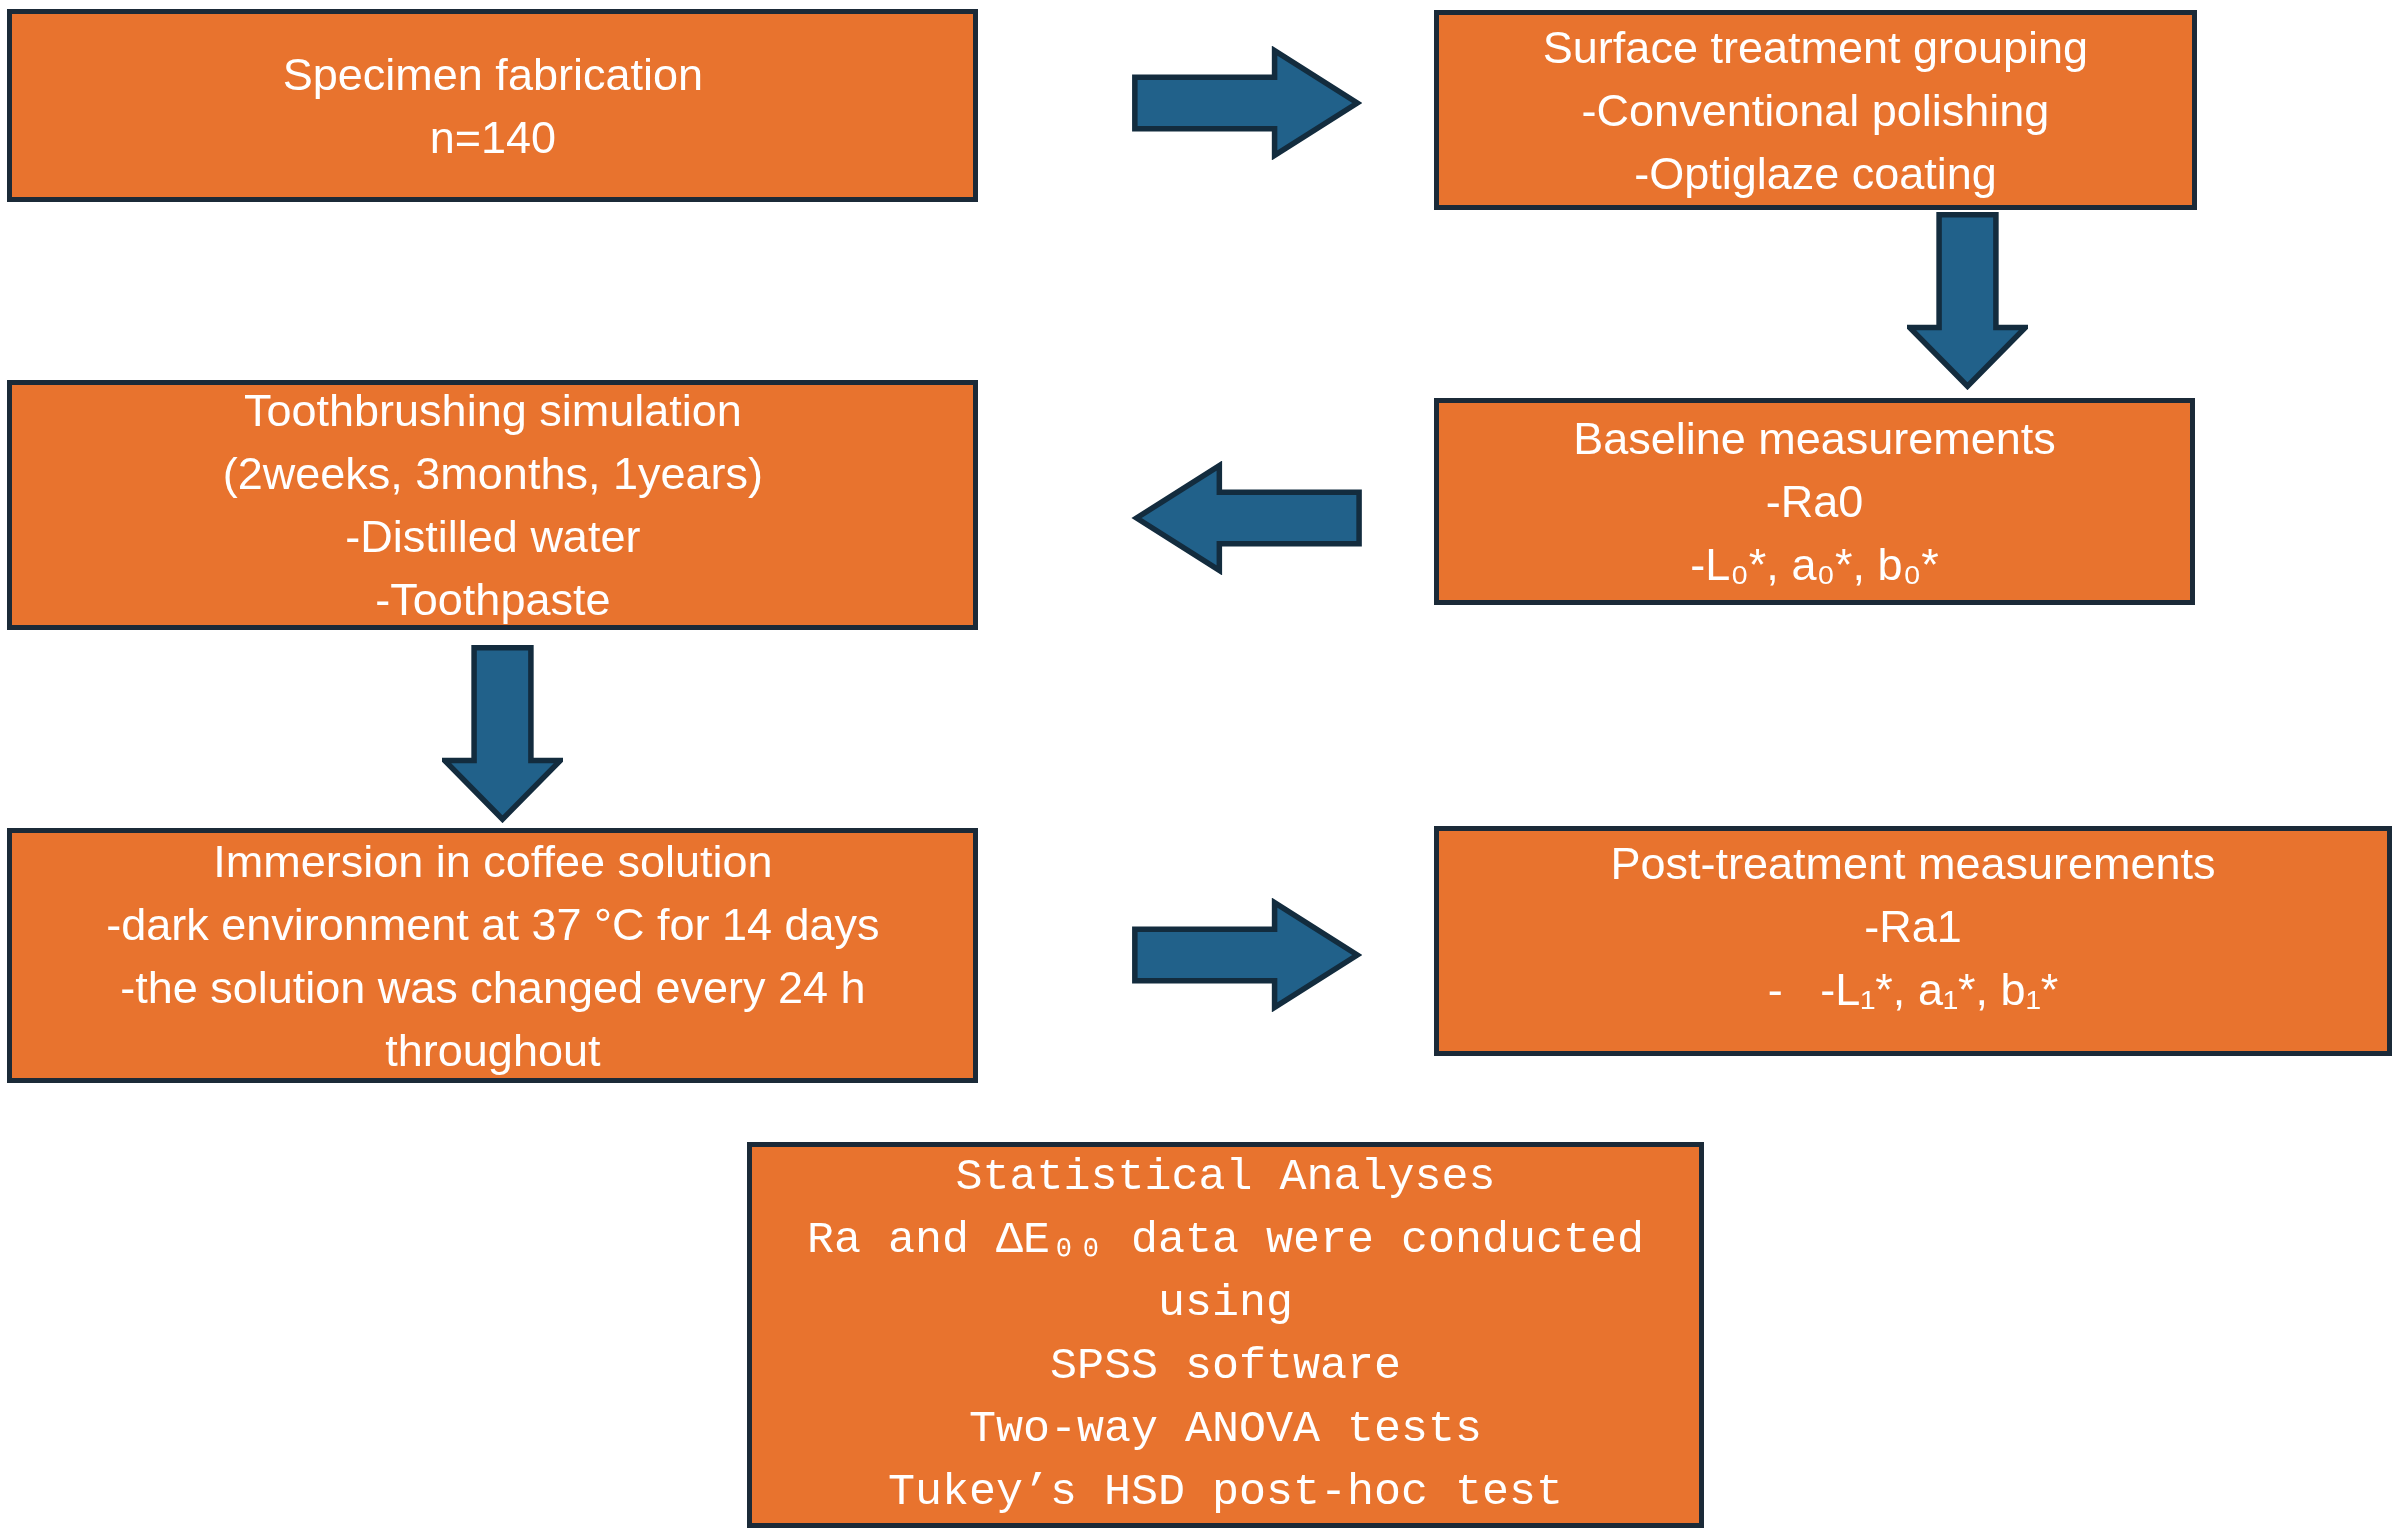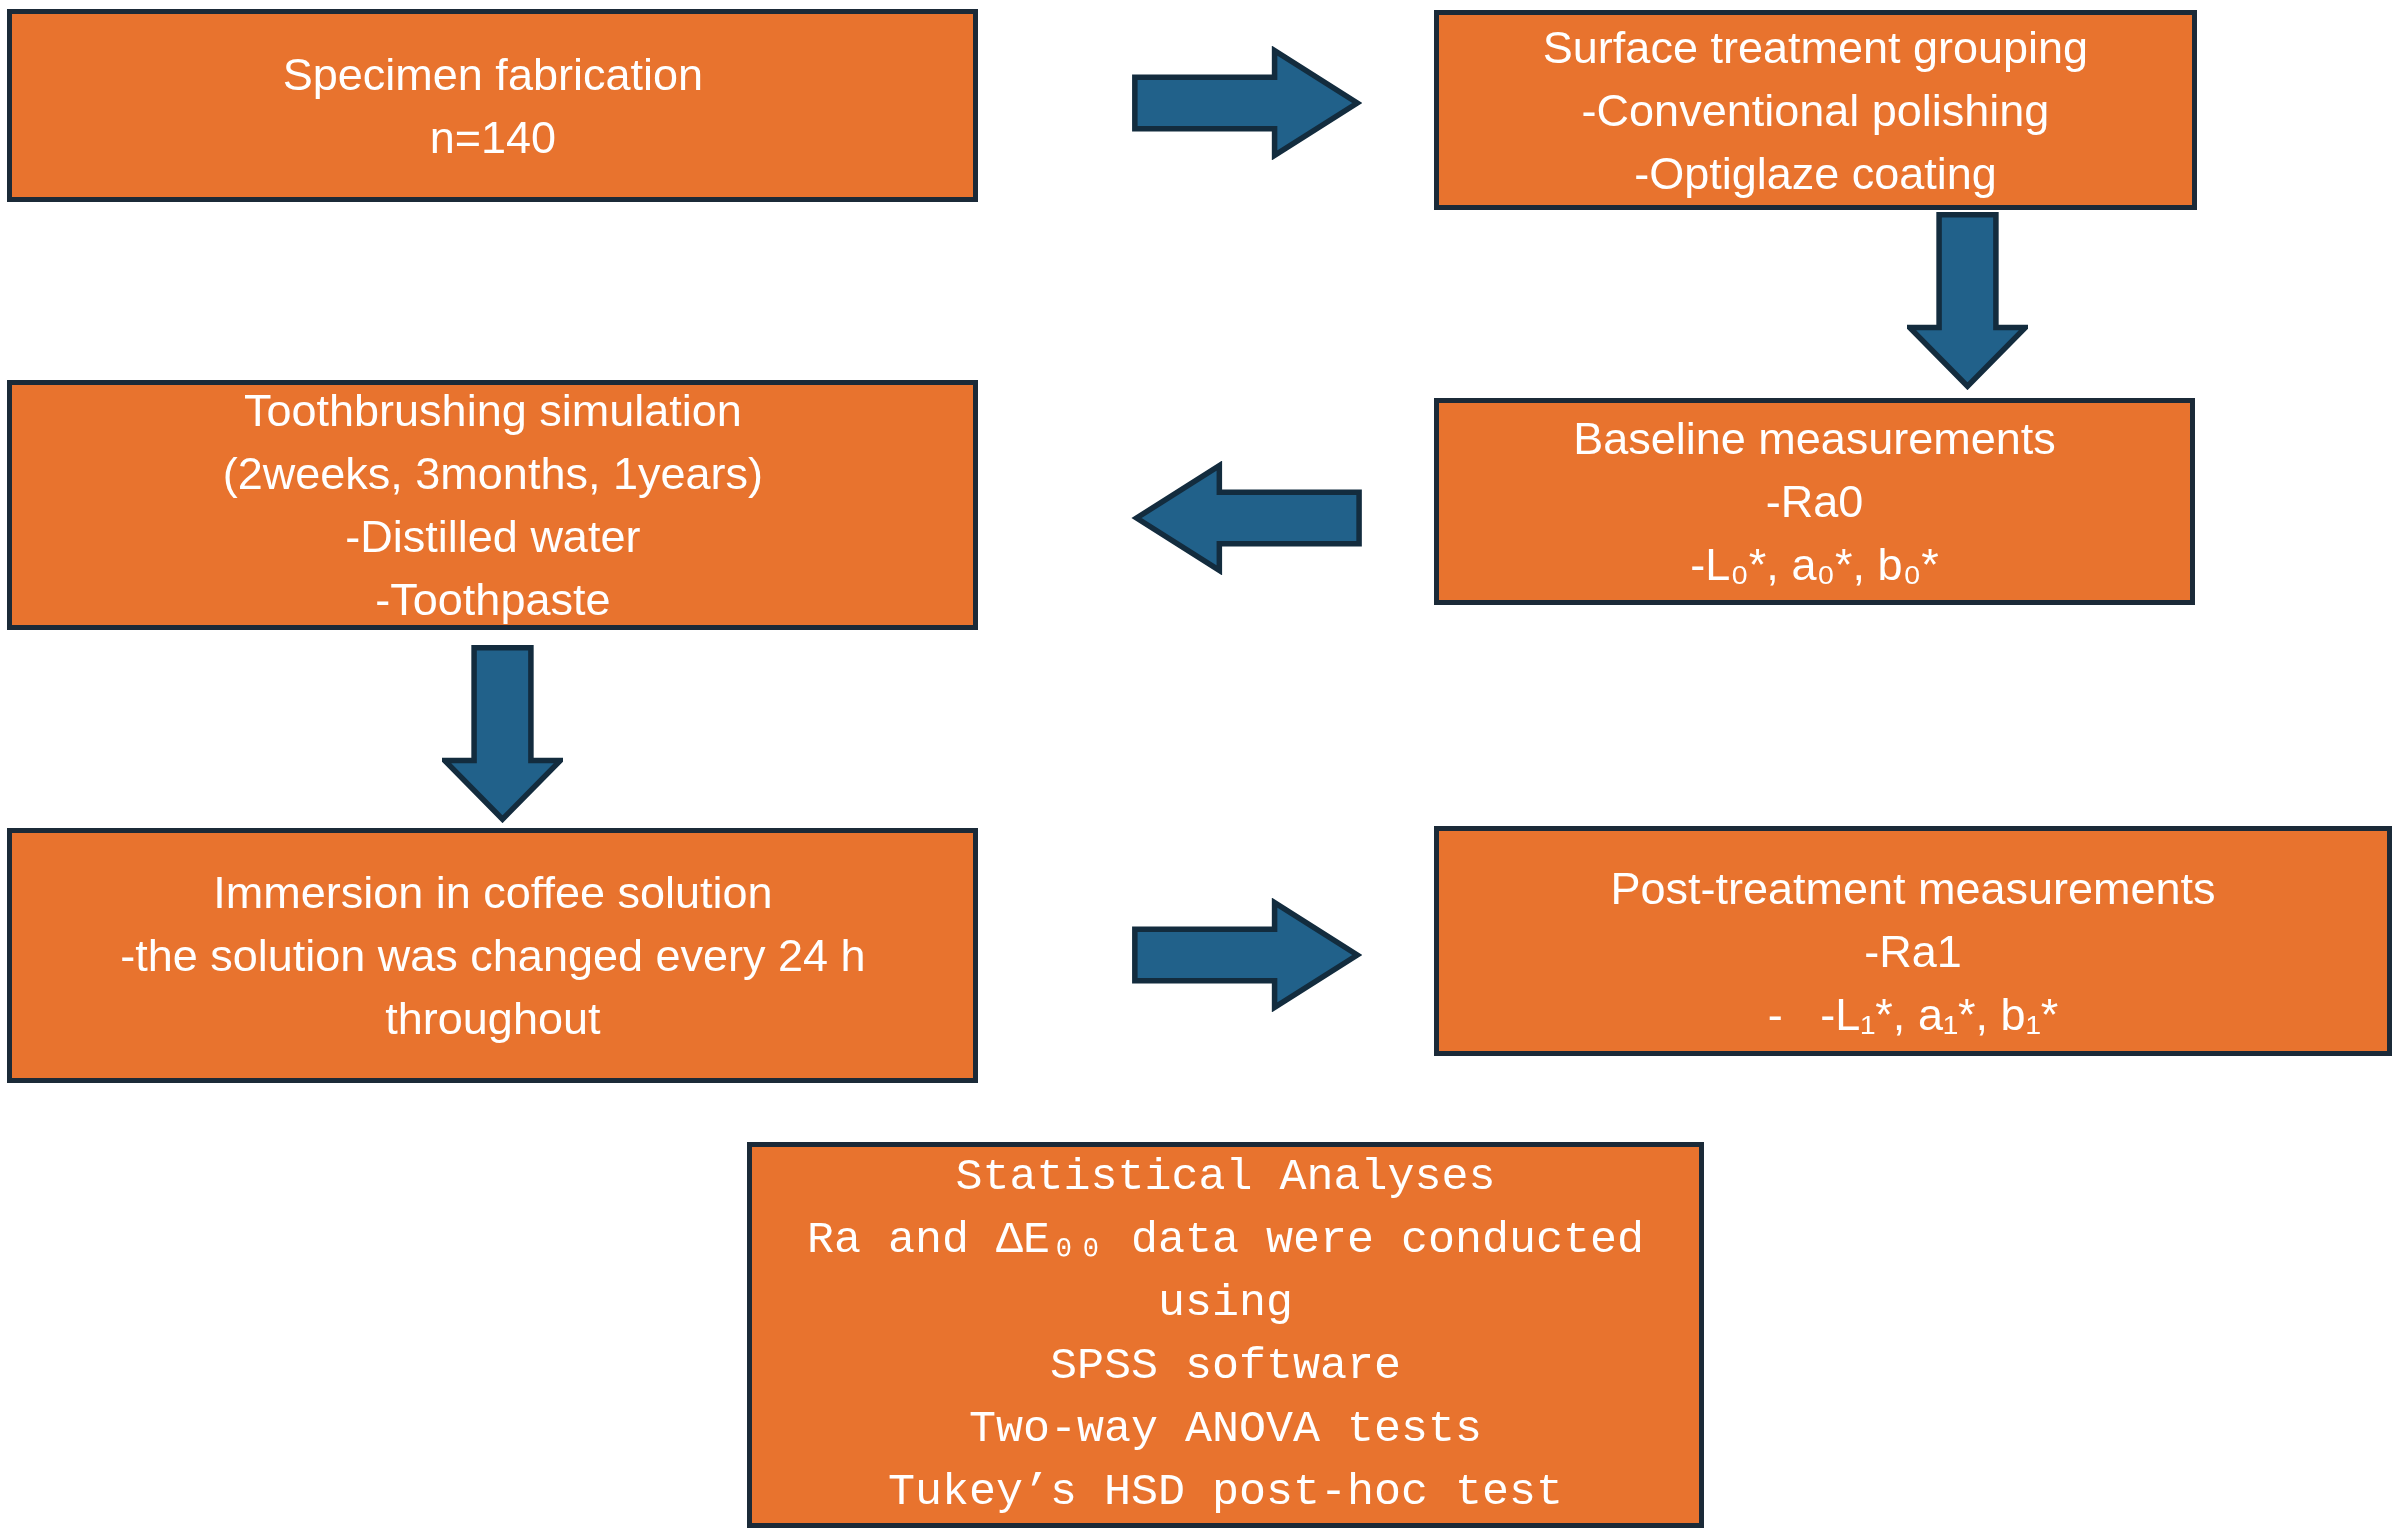--- a/index.html
+++ b/index.html
@@ -27,21 +27,21 @@
     color: var(--text);
     display: flex;
     flex-direction: column;
     justify-content: center;
     align-items: center;
     text-align: center;
     font-size: 45px;
     line-height: 1.4;
     padding: 5.5px 9.2px;
   }
-  .box.top-align { justify-content: flex-end; padding-top: 22px; }
+  .box.top-align { justify-content: flex-start; padding-top: 1px; }
   .line { width: 100%; white-space: pre-wrap; }
   .arrow { position: absolute; }
   .arrow polygon {
     fill: var(--arrow-fill);
     stroke: var(--arrow-border);
     stroke-width: 6;
     stroke-linejoin: miter;
   }
 </style>
 </head>
@@ -84,20 +84,21 @@
     <div class="line">-Ra0</div>
     <div class="line">-L₀*, a₀*, b₀*</div>
   </section>
 
   <svg class="arrow" style="left:442px; top:645px;" width="121" height="178" viewBox="0 0 132 194">
     <polygon points="35,3 97,3 97,126 129,126 66,190 3,126 35,126"></polygon>
   </svg>
 
   <section class="box" style="left:7.4px; top:828px; width:971px; height:255px;">
     <div class="line">Immersion in coffee solution</div>
+    <div class="line">-dark environment at 37 °C for 14 days</div>
     <div class="line">-the solution was changed every 24 h</div>
     <div class="line">throughout</div>
   </section>
 
   <svg class="arrow" style="left:1132px; top:898px;" width="230" height="114" viewBox="0 0 250 124">
     <polygon points="3,34 155,34 155,5 245,62 155,119 155,90 3,90"></polygon>
   </svg>
 
   <section class="box top-align" style="left:1434px; top:826px; width:958px; height:230px;">
     <div class="line">Post-treatment measurements</div>

